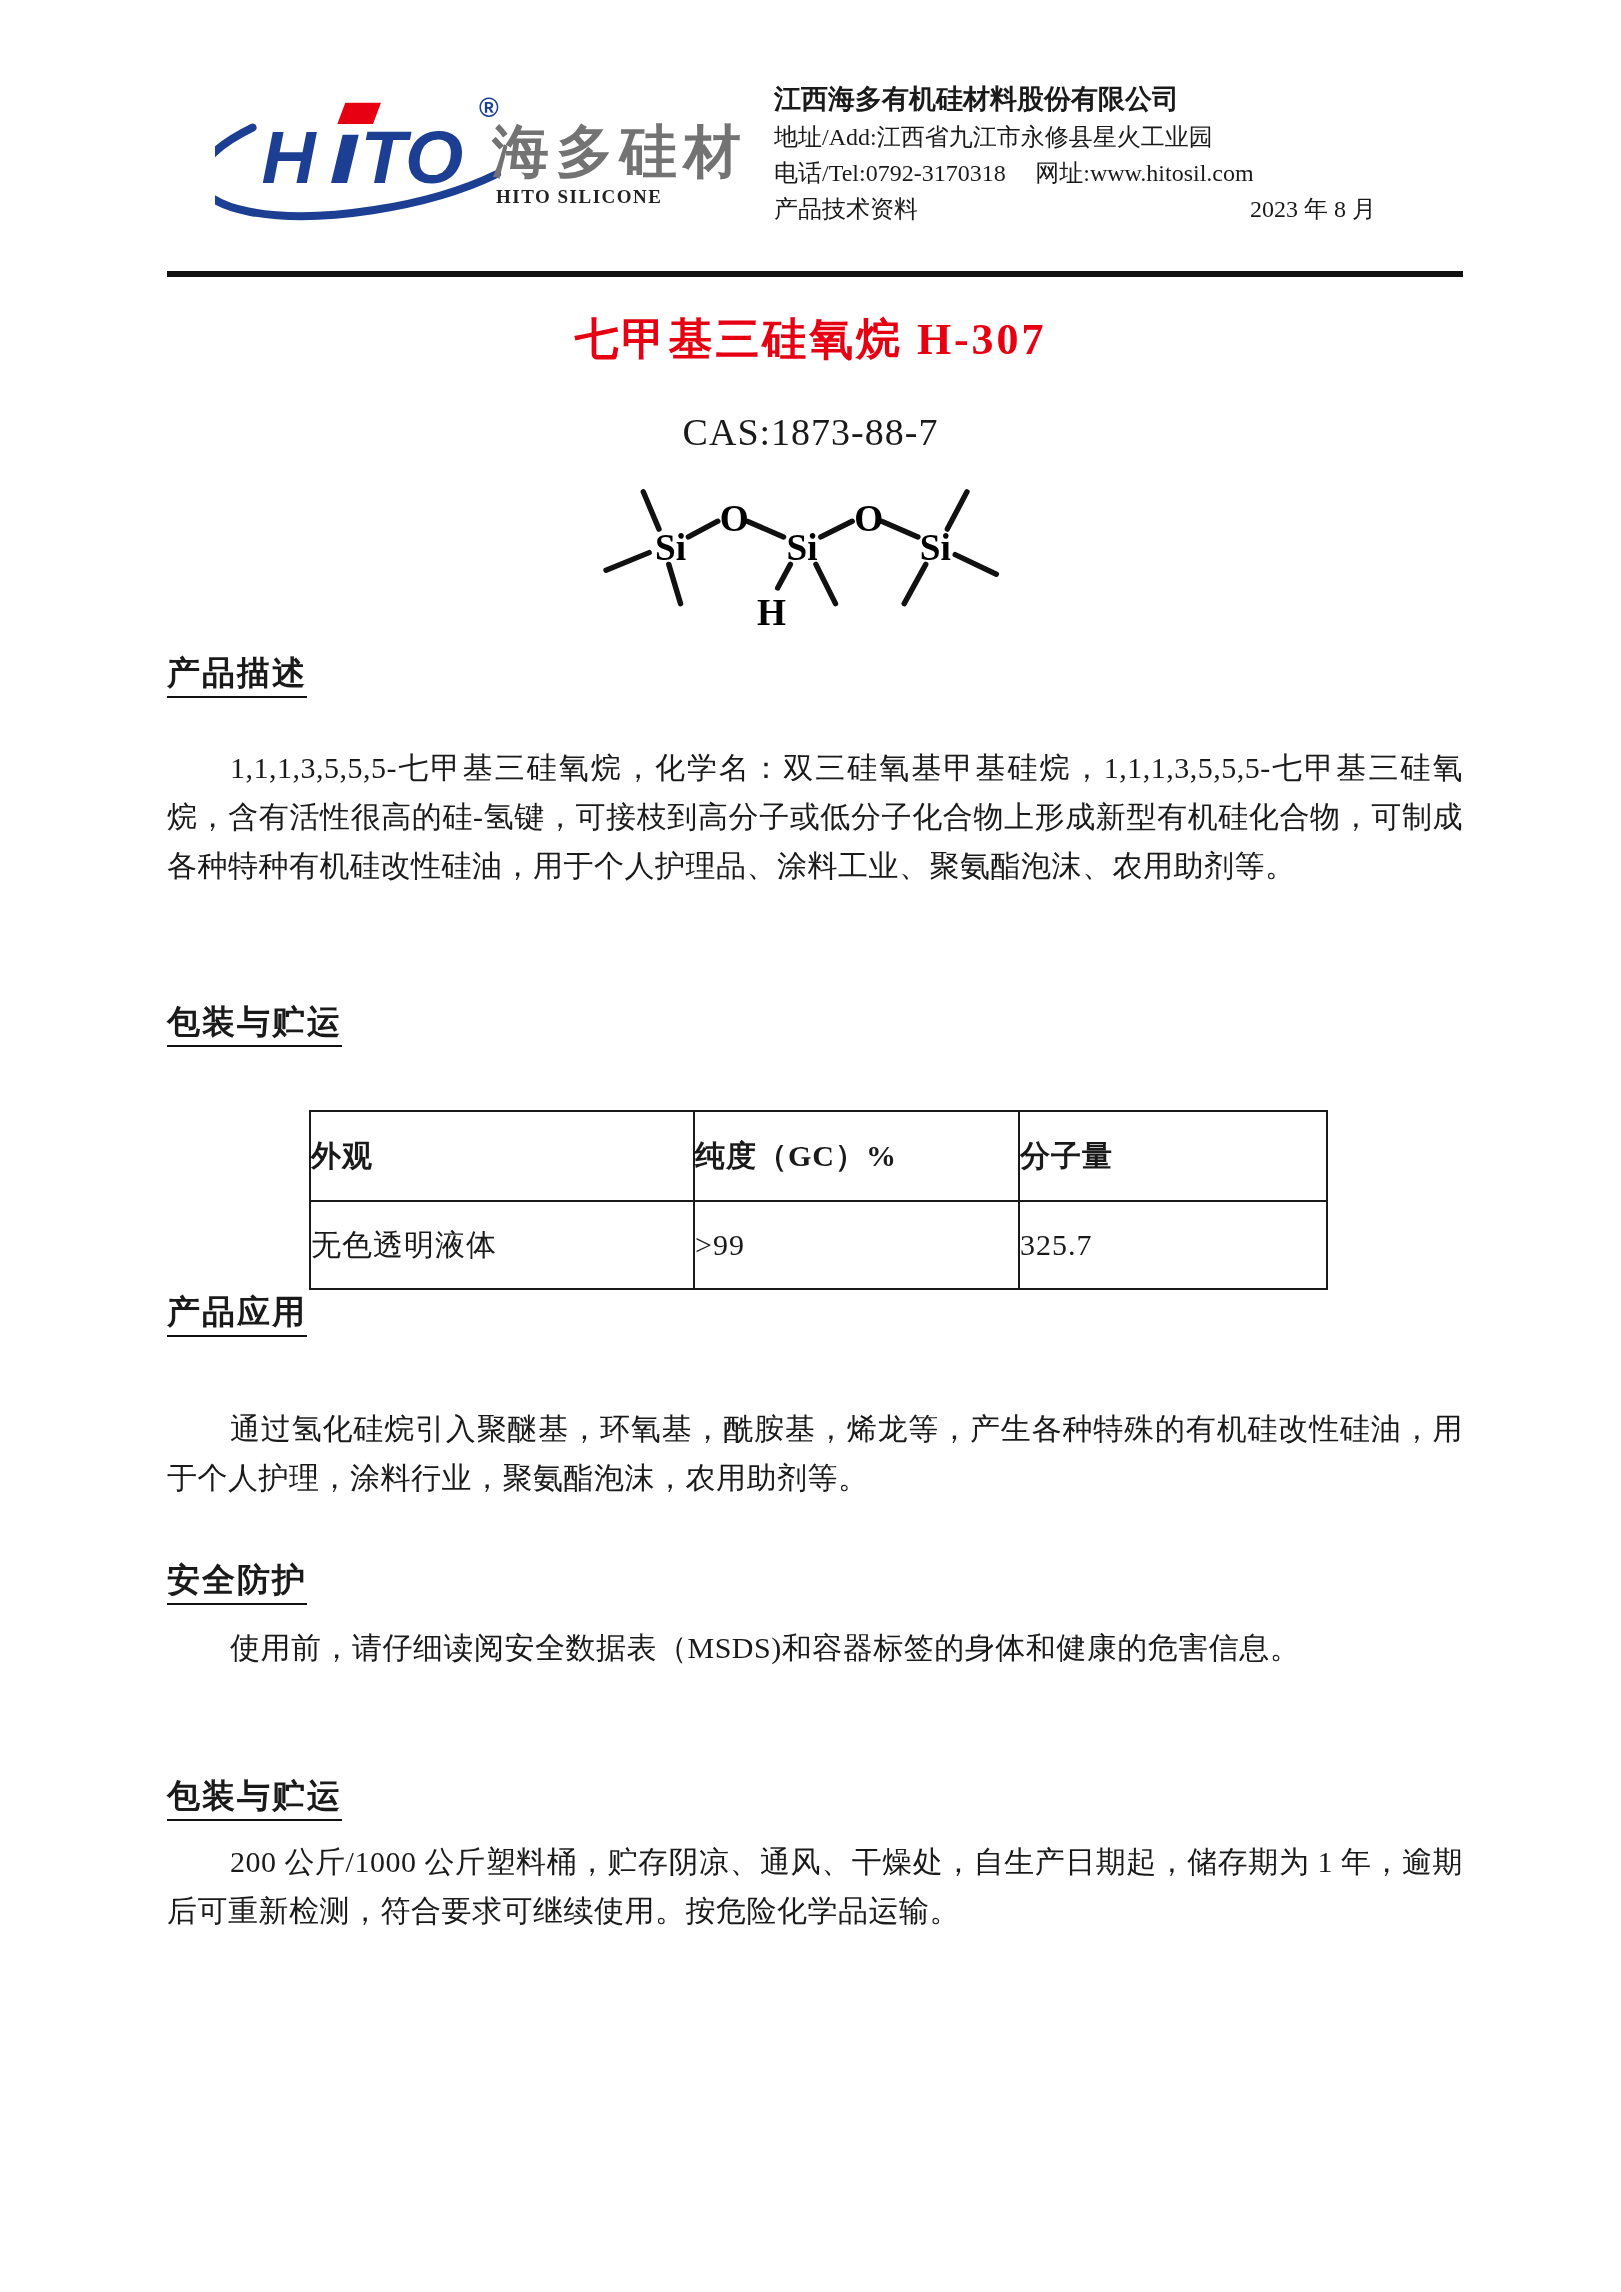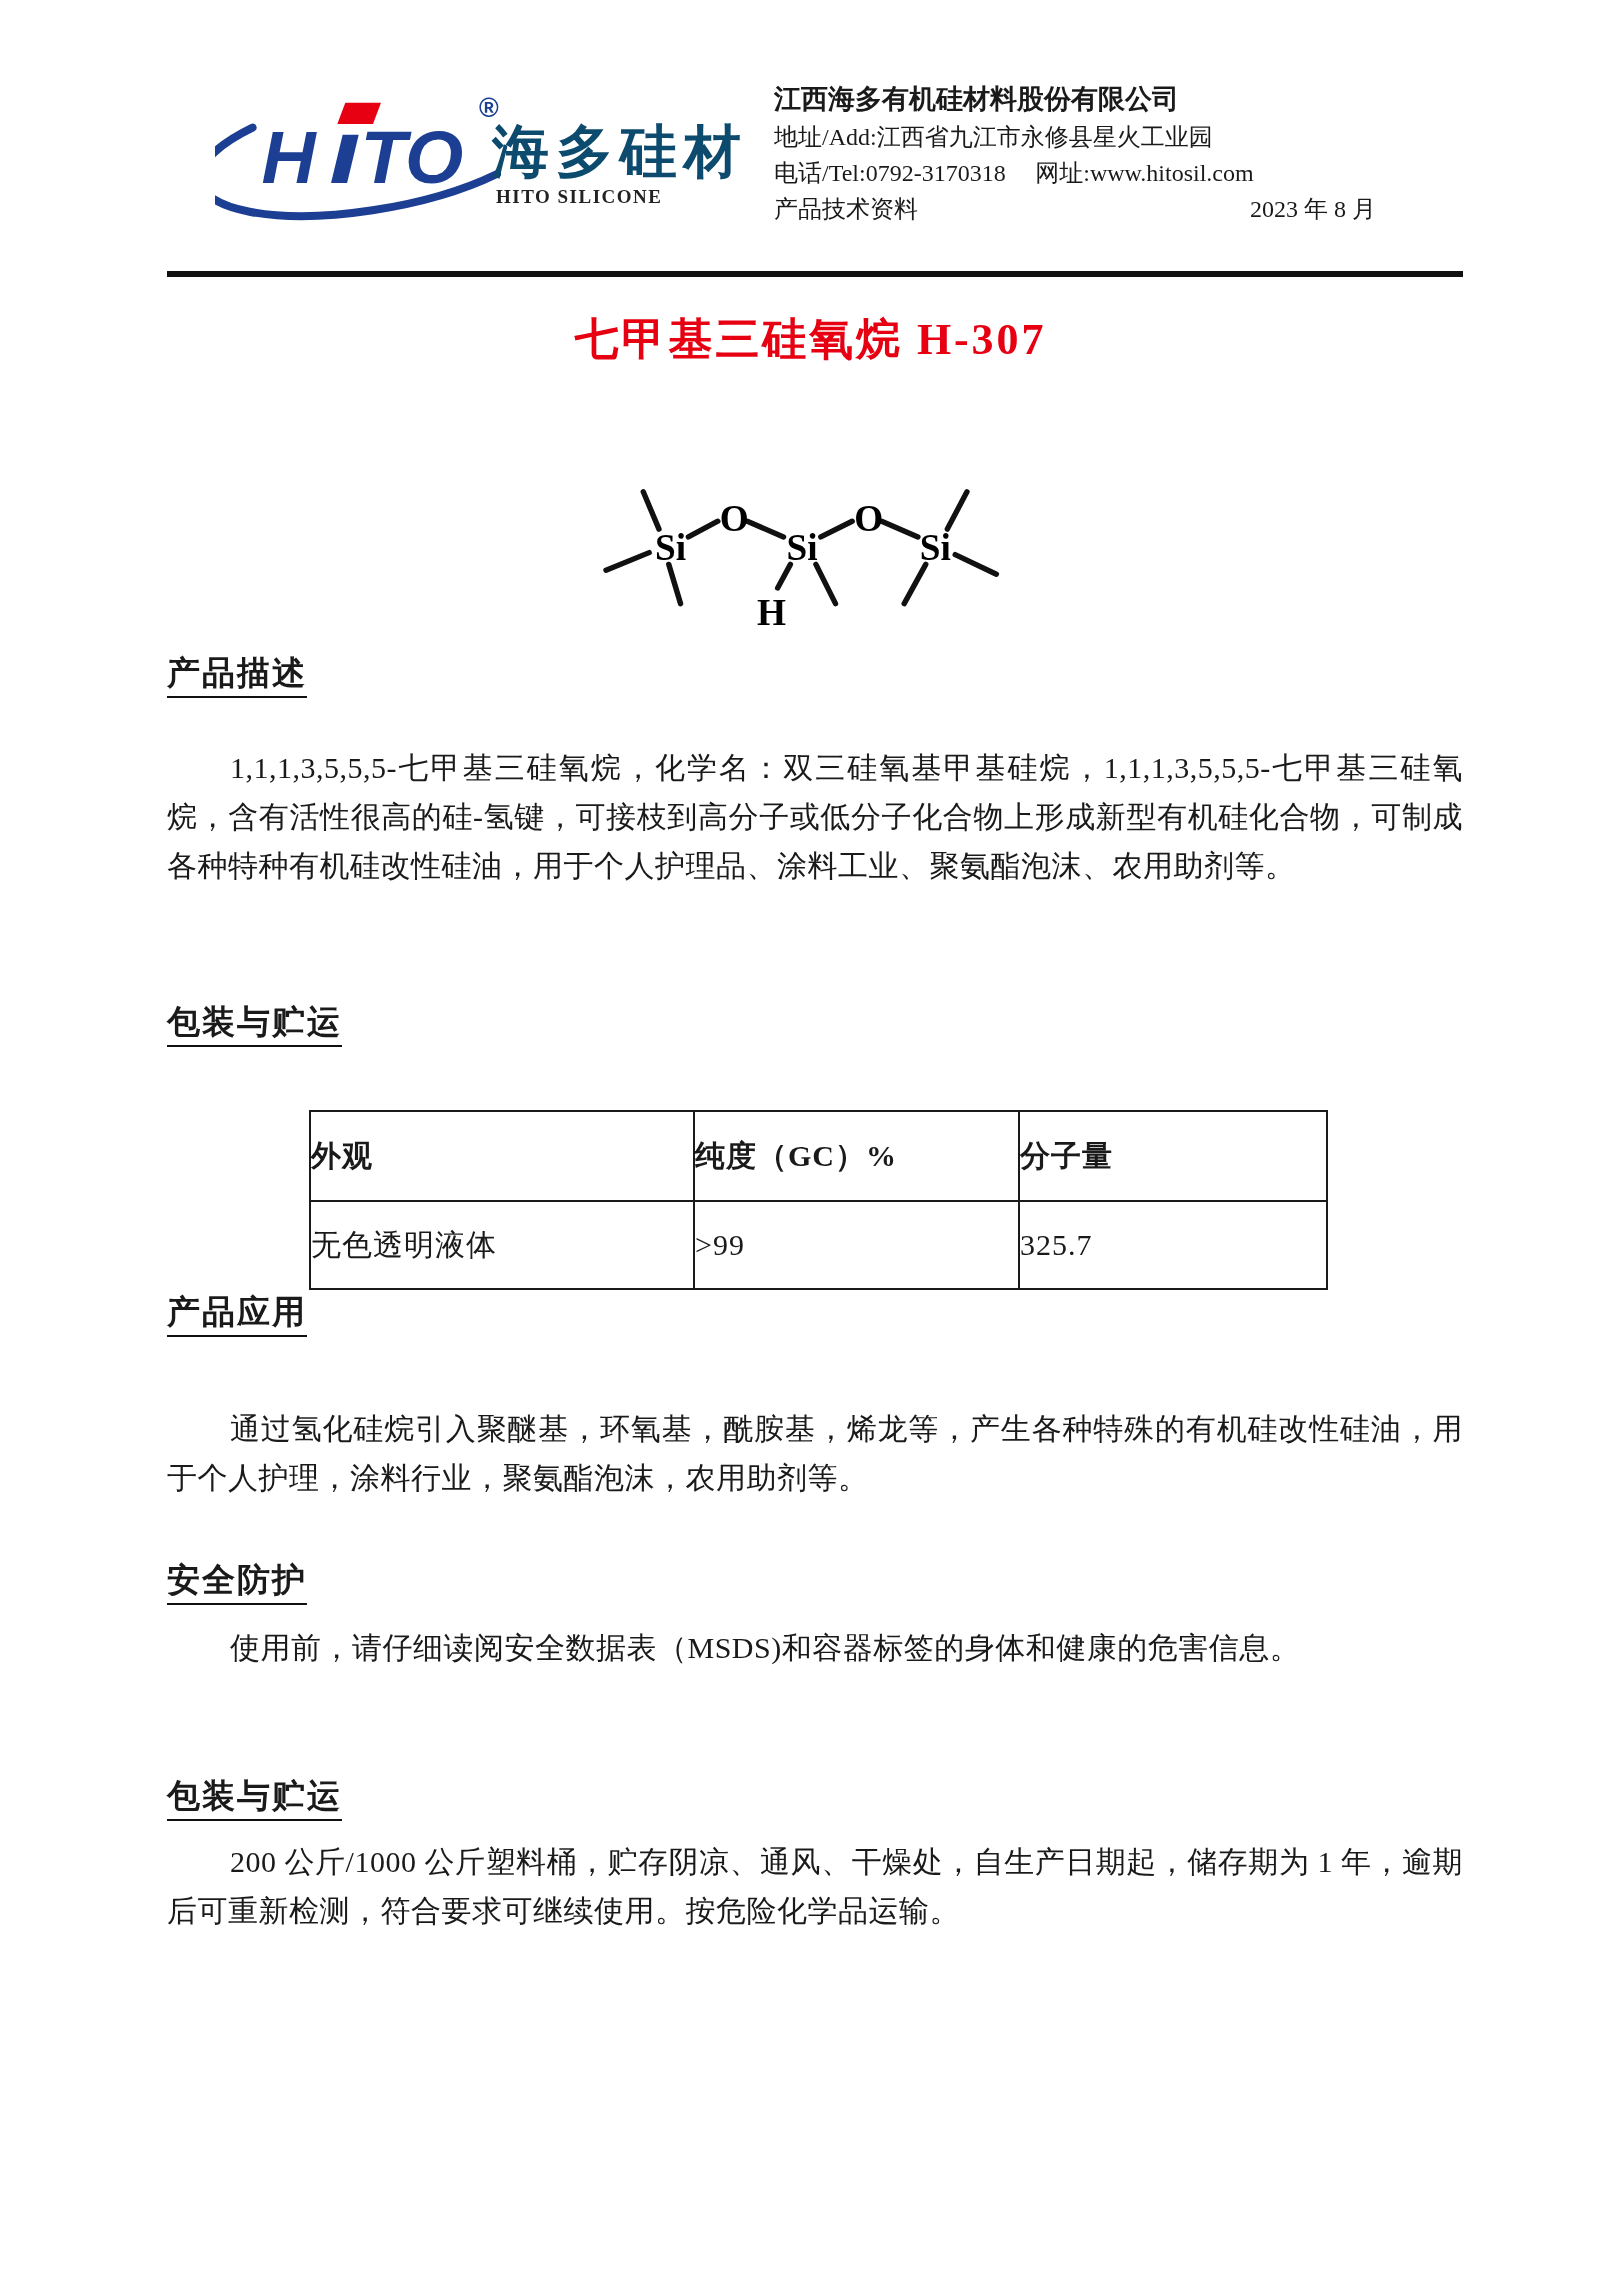--- a/index.html
+++ b/index.html
@@ -11,21 +11,21 @@
     background:#ffffff;
     font-family:"Liberation Serif","DejaVu Serif",serif;
     color:#1a1a1a;
     overflow:hidden;
   }
 
   
   .logo-wrap { position:absolute; left:176px; top:83px; width:608px; height:167px; }
   .logo-svg  { position:absolute; left:39px; top:0; }
   .logo-cn   { position:absolute; left:316px; top:31px; font-size:57px; font-weight:bold;
-               letter-spacing:6.9px; color:#0c4a6e; white-space:nowrap; }
+               letter-spacing:6.9px; color:#737373; white-space:nowrap; }
   .logo-en   { position:absolute; left:320px; top:103px; font-size:19px; letter-spacing:1.5px;
                color:#222; font-weight:600; white-space:nowrap; }
 
   .company-info { position:absolute; left:774px; top:80px; width:602px; }
   .ci-name { font-size:27px; font-weight:bold; line-height:39px; white-space:nowrap; }
   .ci-line { font-size:24px; line-height:36px; white-space:nowrap; }
   .ci-row  { display:flex; justify-content:space-between; font-size:24px; line-height:36px; }
 
   .header-rule { position:absolute; left:167px; top:271px; width:1296px; height:5.9px;
                  background:#111; }
@@ -95,20 +95,21 @@
     </div>
     <div class="ci-row">
       <span>产品技术资料</span>
       <span>2023 年 8 月</span>
     </div>
   </div>
 
   <div class="header-rule"></div>
 
   <div class="title">七甲基三硅氧烷 H-307</div>
+  <div class="cas">CAS:1873-88-7</div>
 
   <svg class="structure" width="461" height="162" viewBox="0 0 470 165">
 
     <line class="bond" x1="110" y1="60" x2="140" y2="44"></line>
     <line class="bond" x1="170" y1="44" x2="207" y2="60"></line>
     <line class="bond" x1="245" y1="60" x2="277" y2="44"></line>
     <line class="bond" x1="307" y1="44" x2="344" y2="60"></line>
 
     <line class="bond" x1="80" y1="52" x2="64" y2="14"></line>
     <line class="bond" x1="70" y1="76" x2="26" y2="94"></line>

